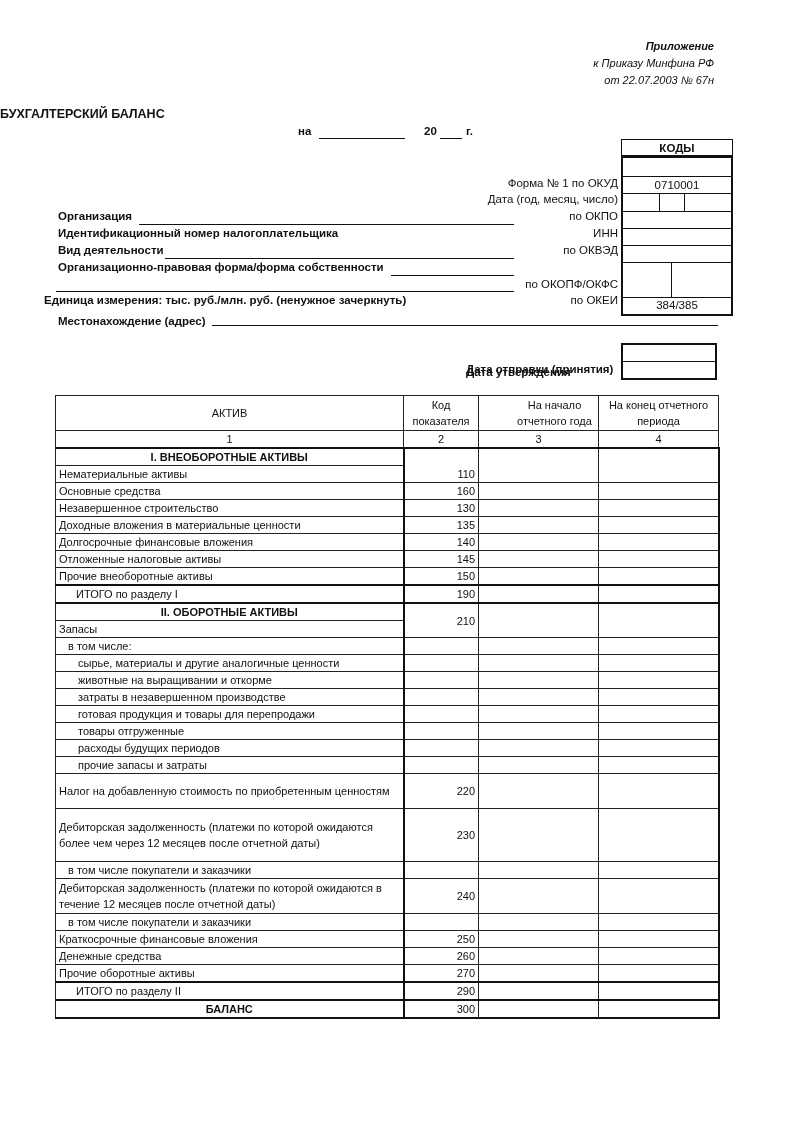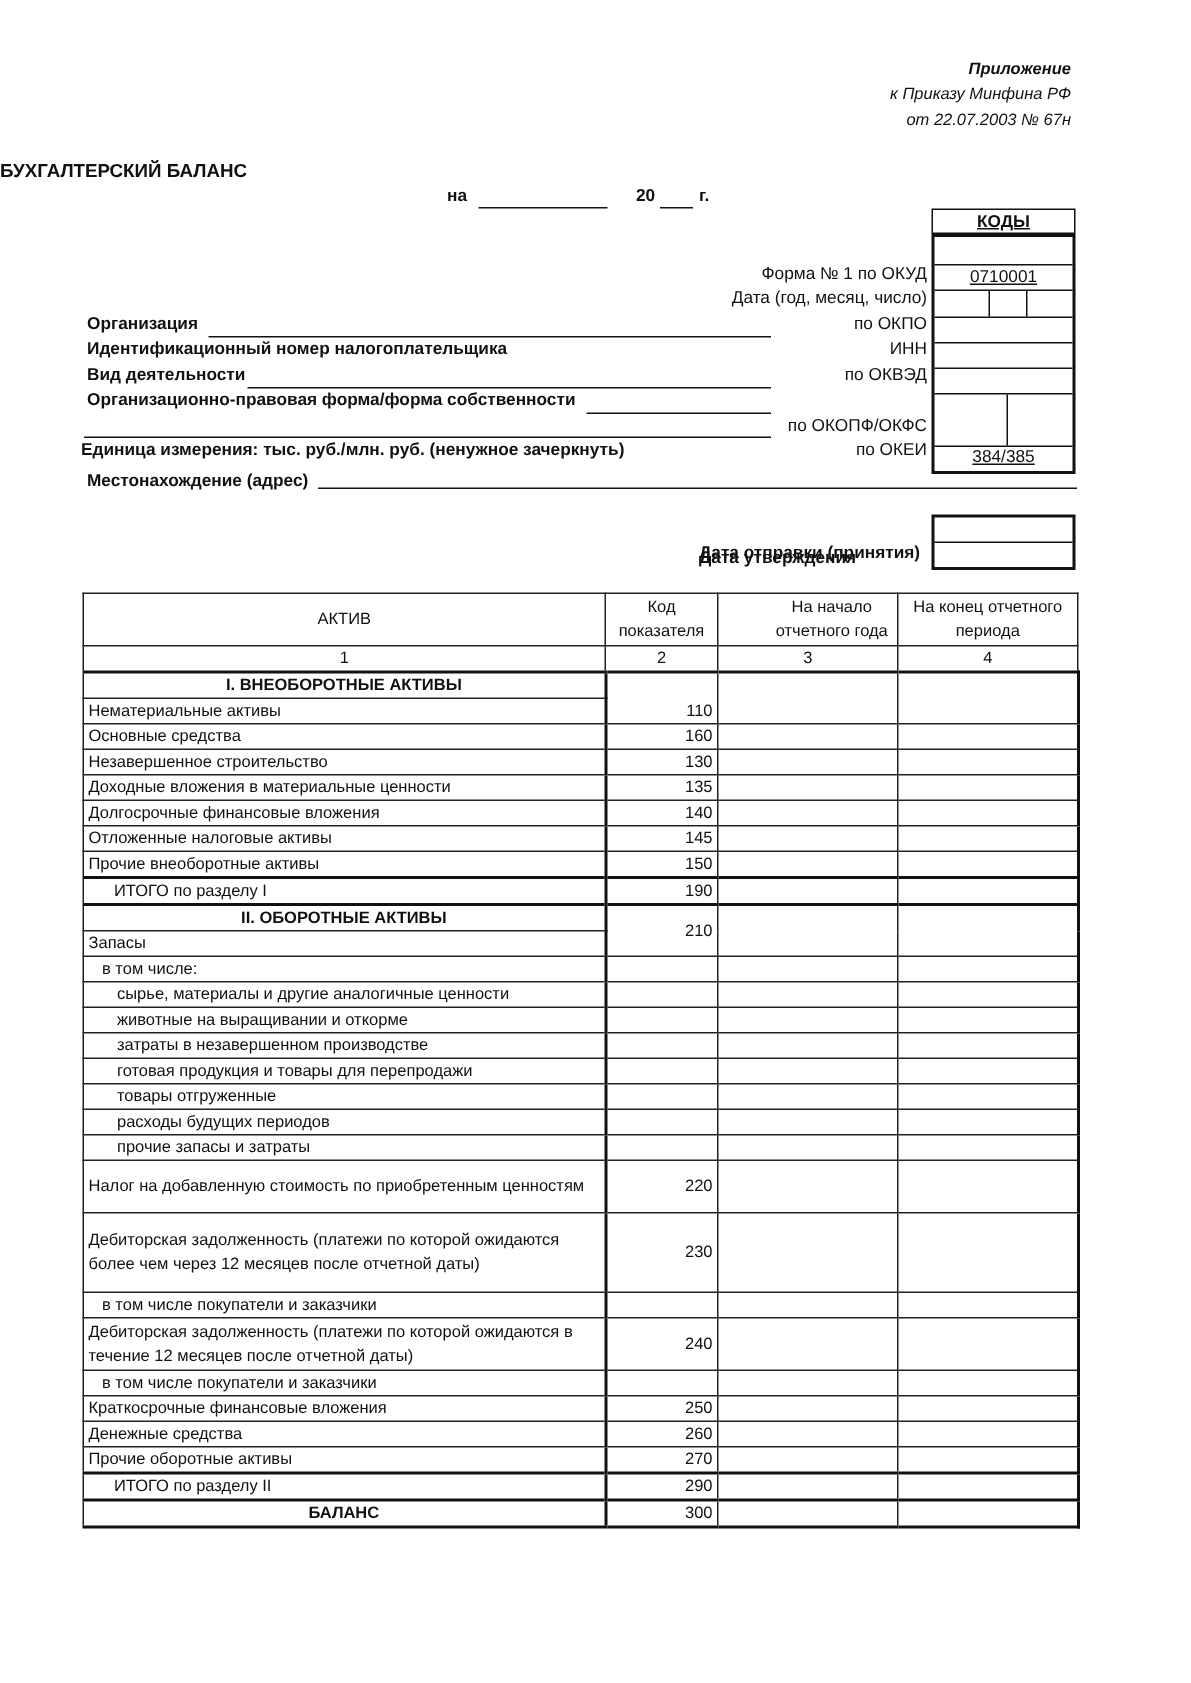--- a/index.html
+++ b/index.html
@@ -5,21 +5,21 @@
   html, body { margin: 0; padding: 0; background: #ffffff; }
   body { width: 794px; height: 1122px; position: relative; font-family: "Liberation Sans", sans-serif; color: #111; overflow: hidden; }
   .abs { position: absolute; }
   .appx { right: 80px; text-align: right; font-style: italic; font-size: 11px; line-height: 17px; }
   .appx .b { font-weight: bold; }
   .title { left: 0; width: 770px; font-weight: bold; font-size: 12.5px; }
   .bold { font-weight: bold; font-size: 11.5px; }
   .lbl { font-size: 11.5px; text-align: right; }
   .uline { border-bottom: 1px solid #111; height: 0; }
   
-  .codes-box { left: 621px; top: 139px; width: 96px; text-decoration: underline; }
+  .codes-box { left: 621px; top: 139px; width: 112px; }
   .cell { border: 1px solid #111; box-sizing: border-box; font-size: 11.5px; text-align: center; }
   
   table.bal { position: absolute; left: 55px; top: 395px; width: 663px; border-collapse: collapse; font-size: 11px; table-layout: fixed; }
   table.bal td { border: 1px solid #222; padding: 0 3px; height: 16px; line-height: 16px; vertical-align: middle; }
   table.bal td.code { text-align: right; border-left: 2px solid #111; border-right: 1px solid #222; margin-left: 19px; }
   table.bal td.rcol { border-right: 2px solid #111; }
   .thick-top td { border-top: 2px solid #111 !important; }
   .ind1 { padding-left: 12px !important; }
   .ind2 { padding-left: 20px !important; }
   .ind3 { padding-left: 22px !important; }
@@ -72,21 +72,21 @@
 </div>
 
 <div class="abs bold" style="left:58px; top:210px;">Организация</div>
 <div class="abs uline" style="left:139px; top:224px; width:375px;"></div>
 <div class="abs bold" style="left:58px; top:227px;">Идентификационный номер налогоплательщика</div>
 <div class="abs bold" style="left:58px; top:244px;">Вид деятельности</div>
 <div class="abs uline" style="left:165px; top:258px; width:349px;"></div>
 <div class="abs bold" style="left:58px; top:261px;">Организационно-правовая форма/форма собственности</div>
 <div class="abs uline" style="left:391px; top:275px; width:123px;"></div>
 <div class="abs uline" style="left:56px; top:291px; width:458px;"></div>
-<div class="abs bold" style="left:54px; top:294px;text-align:right;">Единица измерения: тыс. руб./млн. руб. (ненужное зачеркнуть)</div>
+<div class="abs bold" style="left:44px; top:294px;text-align:right;">Единица измерения: тыс. руб./млн. руб. (ненужное зачеркнуть)</div>
 <div class="abs bold" style="left:58px; top:315px;">Местонахождение (адрес)</div>
 <div class="abs uline" style="left:212px; top:325px; width:506px;"></div>
 
 <div class="abs bold" style="left:466px; top:366px;">Дата утверждения</div>
 <div class="abs bold" style="left:466px; top:363px;">Дата отправки (принятия)</div>
 <div class="abs" style="left:621px; top:343px; width:96px; border:2px solid #111; box-sizing:border-box;">
   <div style="height:16px; border-bottom:1px solid #111;"></div>
   <div style="height:16px;"></div>
 </div>
 

